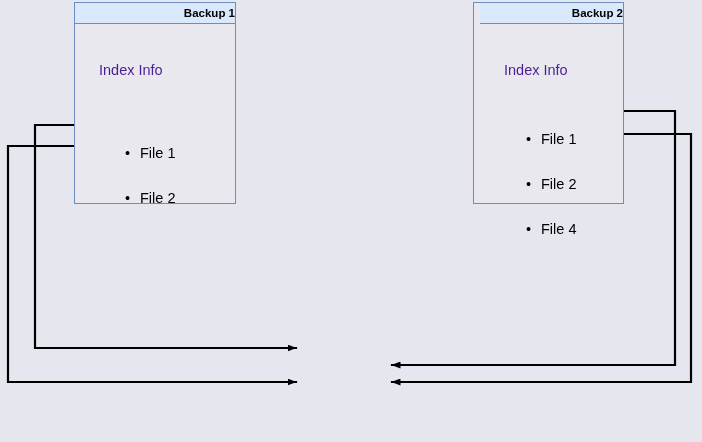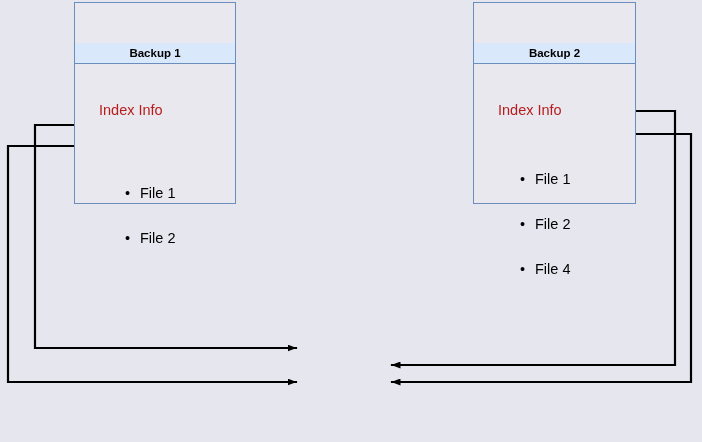--- a/index.html
+++ b/index.html
@@ -48,35 +48,34 @@
     border: 2px solid #82b366;
     background: #e4e4ec;
   }
   .node-green .node-header {
     background: #d5e8d4;
     border-bottom: 2px solid #82b366;
   }
   .node-header {
     height: 20px;
     line-height: 20px;
-    text-align: center;
+    text-align: right;
     font-weight: bold;
     font-size: 11.5px;
     color: #000000;
     flex: 0 0 auto;
-    margin-top: 40px;
   }
   .node-body {
     position: relative;
     flex: 1 1 auto;
   }
   .node-title {
     position: absolute;
     font-size: 14.5px;
-    color: #b91c1c;
+    color: #4c1d95;
     white-space: nowrap;
   }
   .file-list {
     position: absolute;
     margin: 0;
     padding: 0;
     list-style: none;
   }
   .file-list li {
     font-size: 14.5px;
@@ -128,21 +127,21 @@
     <div class="node-header">Backup 1</div>
     <div class="node-body">
       <div class="node-title" style="left:24px; top:38px;">Index Info</div>
       <ul class="file-list" style="left:50px; top:95px;">
         <li>File 1</li>
         <li>File 2</li>
       </ul>
     </div>
   </div>
 
-  <div class="node node-blue" style="left:473px; top:2px; width:163px; height:202px;">
+  <div class="node node-blue" style="left:473px; top:2px; width:151px; height:202px;padding-left:6px;">
     <div class="node-header">Backup 2</div>
     <div class="node-body">
       <div class="node-title" style="left:24px; top:38px;">Index Info</div>
       <ul class="file-list" style="left:46px; top:81px;">
         <li>File 1</li>
         <li>File 2</li>
         <li>File 4</li>
       </ul>
     </div>
   </div>

